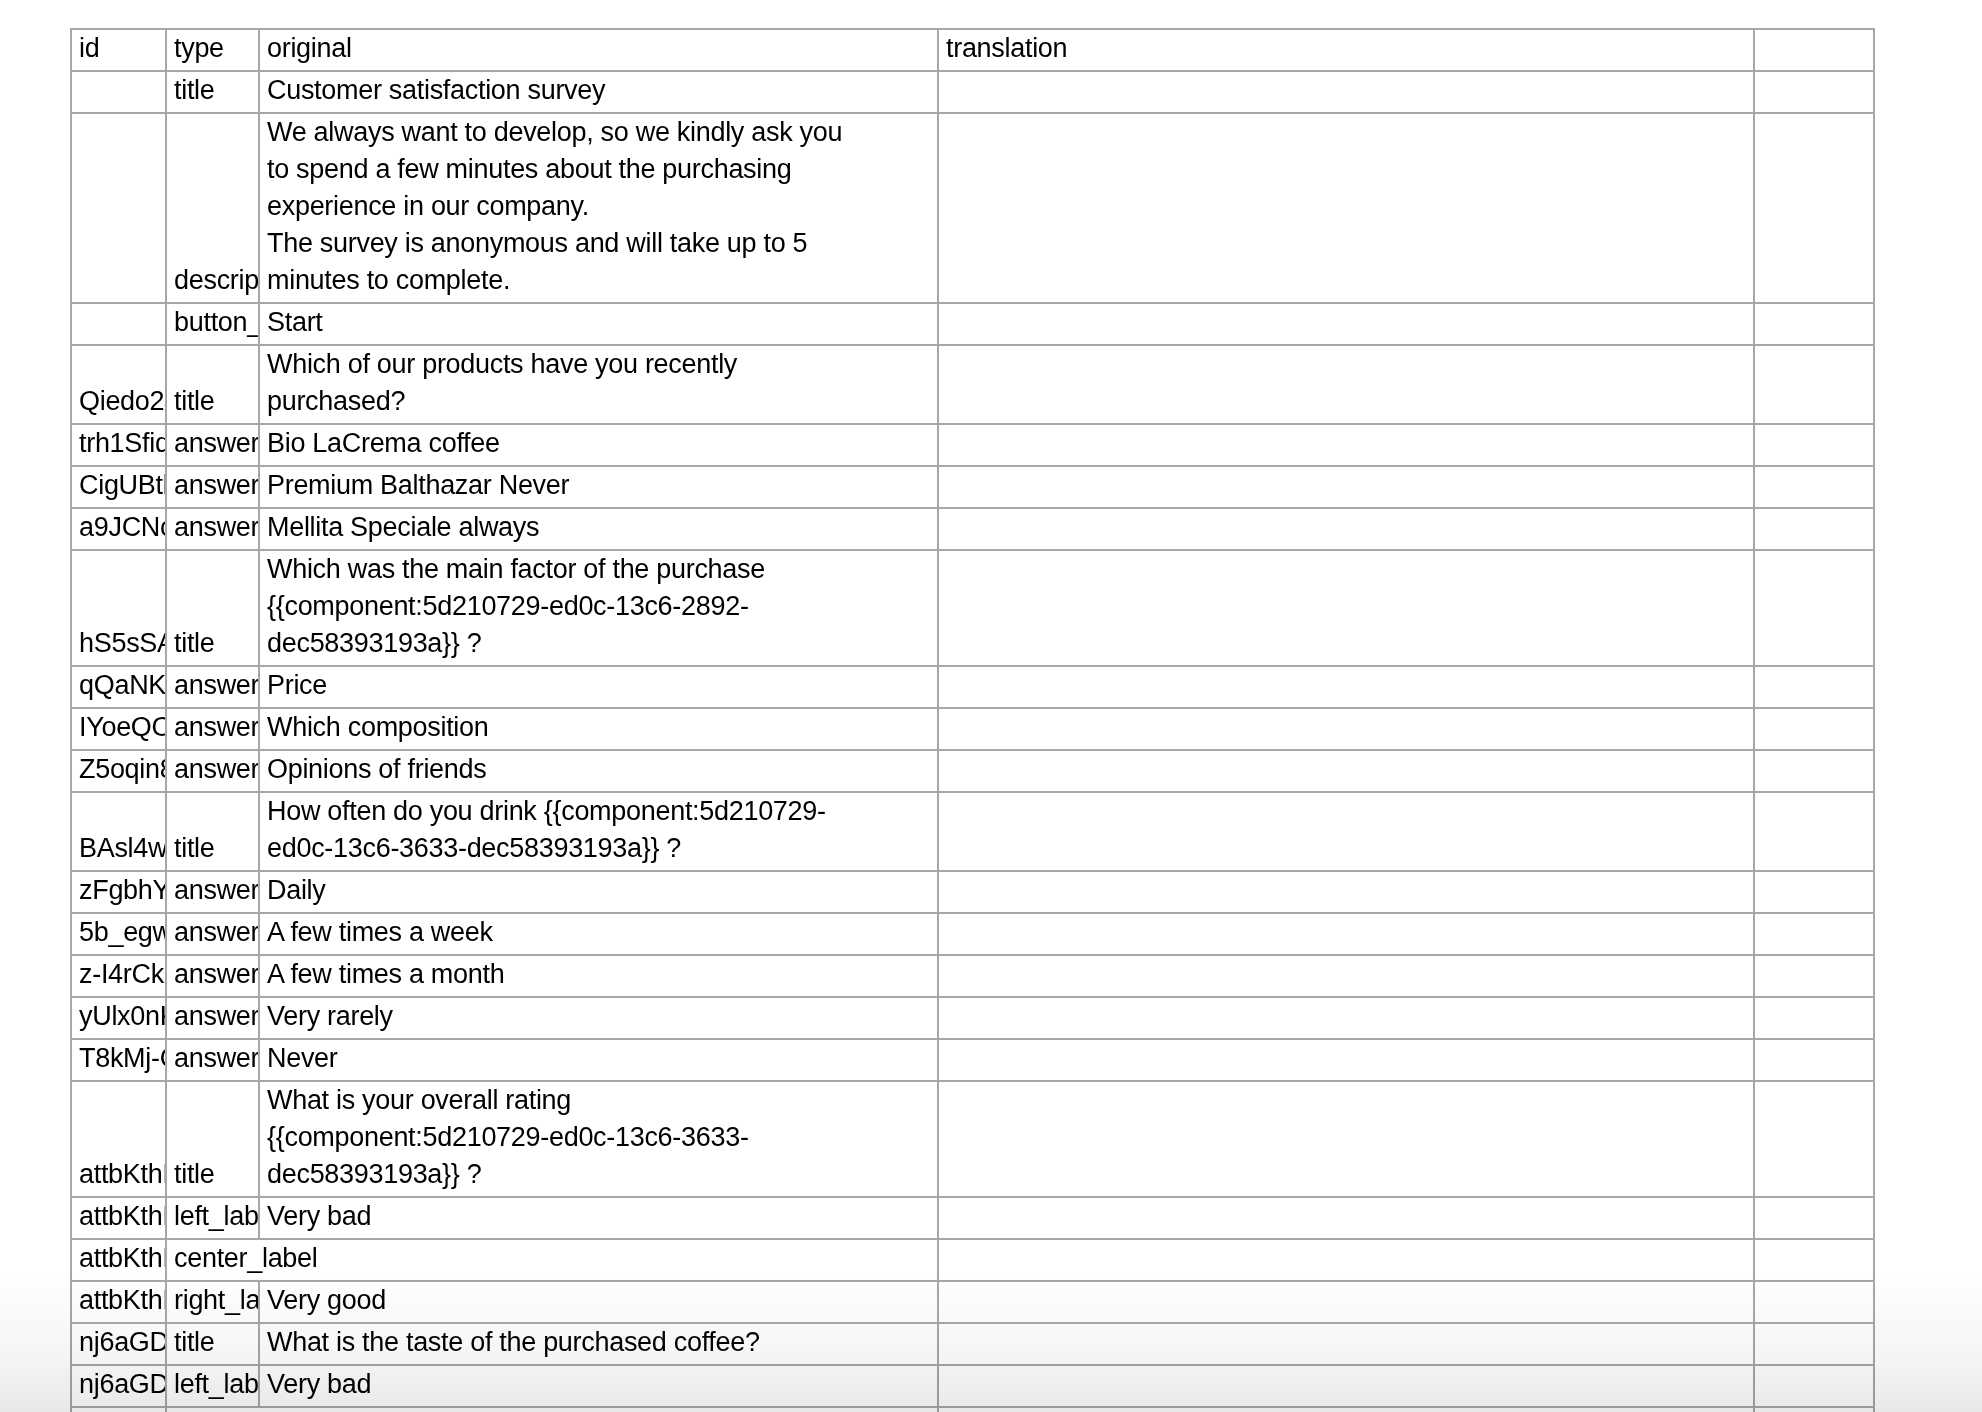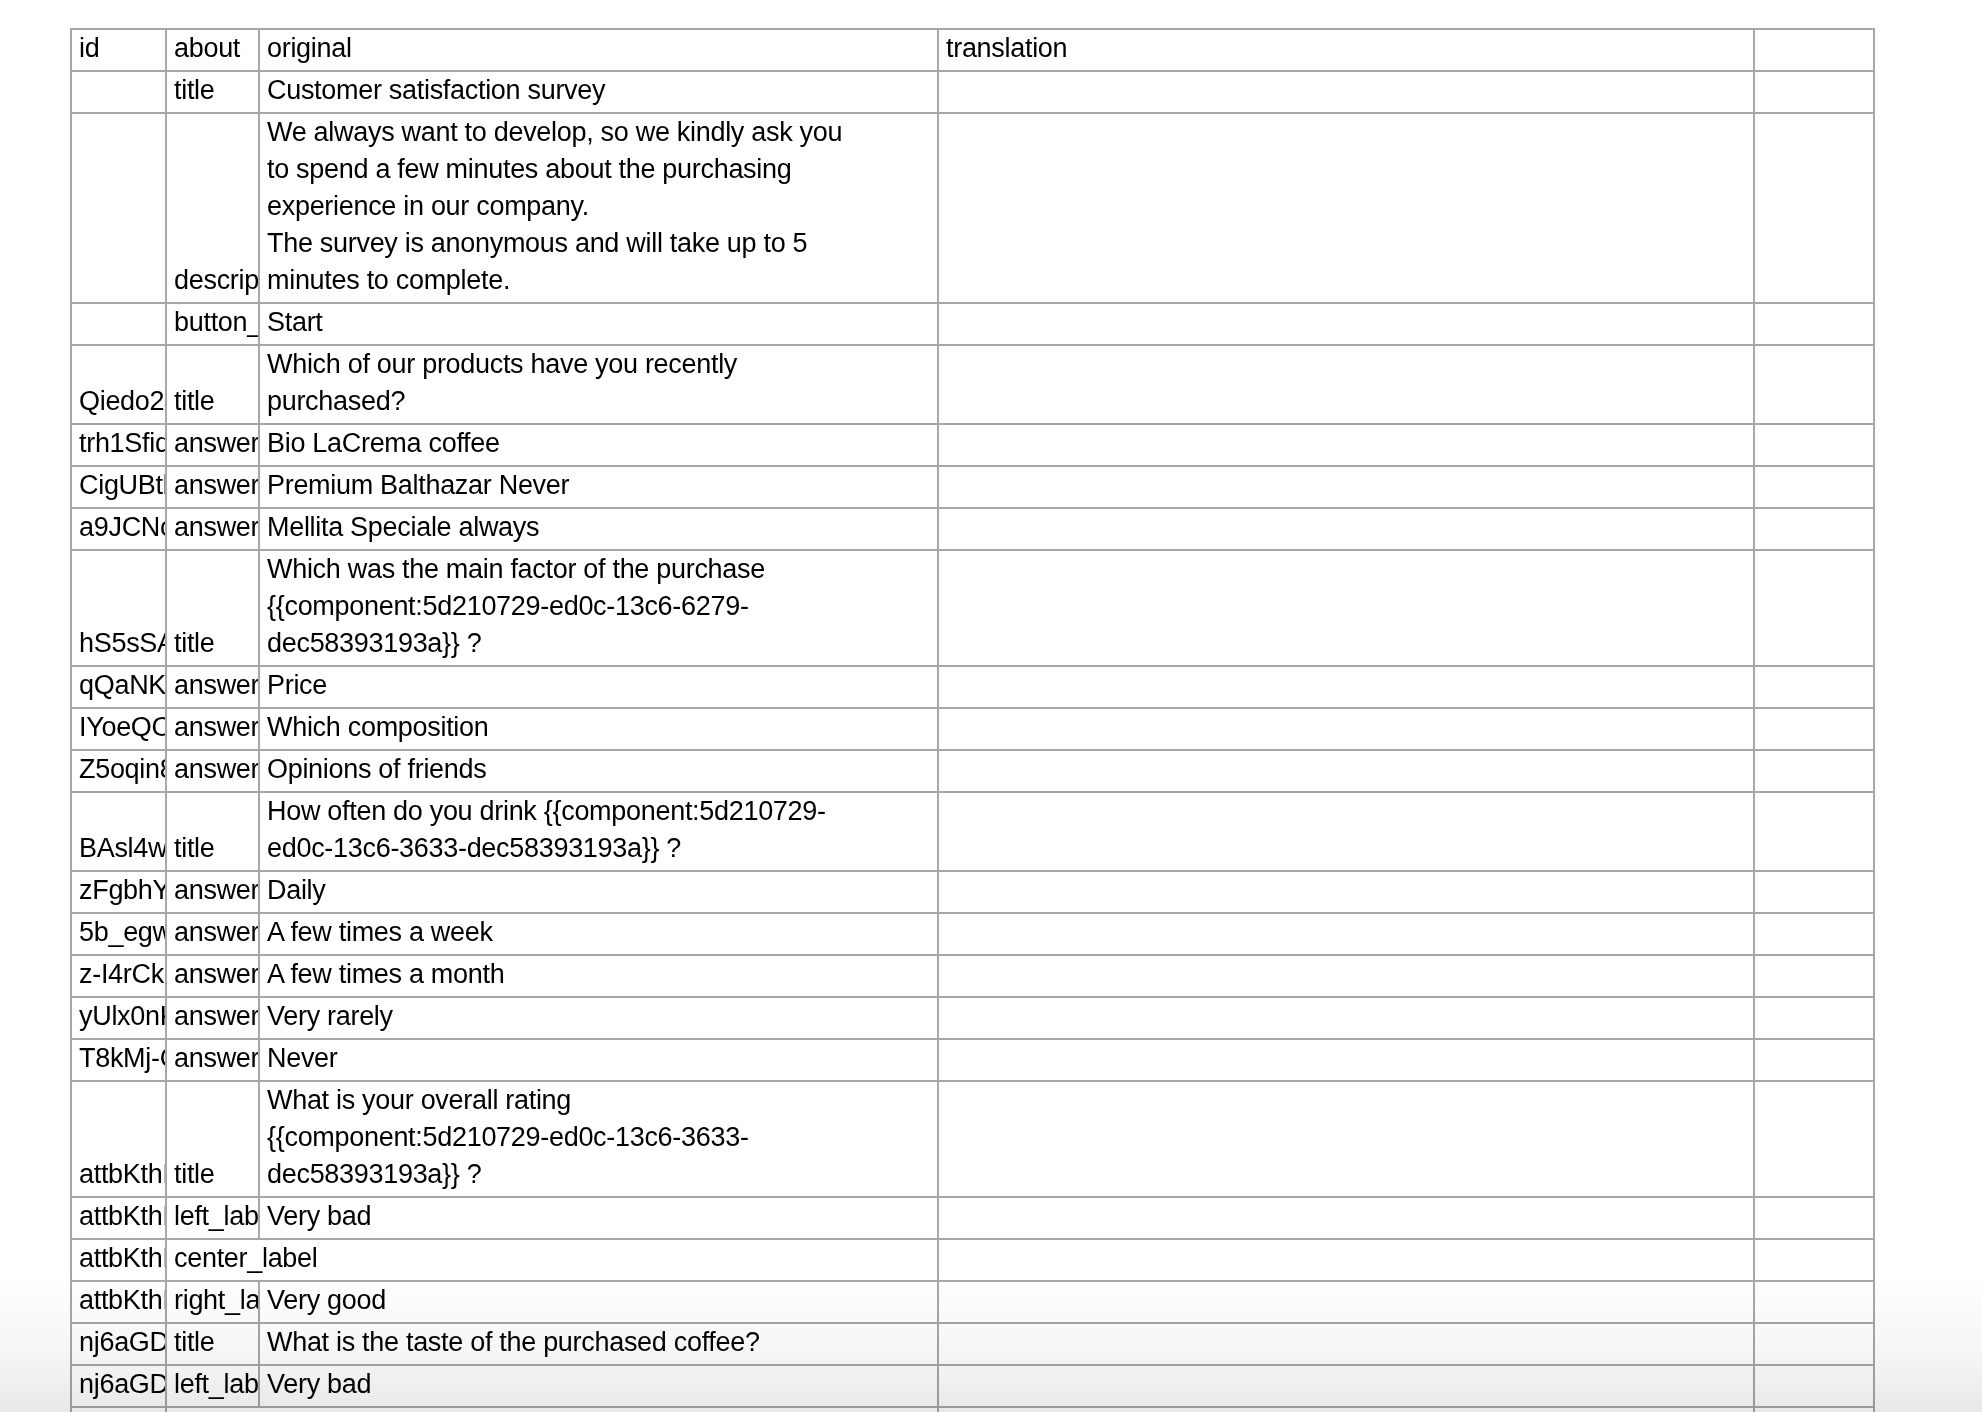--- a/index.html
+++ b/index.html
@@ -46,21 +46,21 @@
       <col style="width:679px">
       <col style="width:816px">
       <col style="width:120px">
     </colgroup>
     <thead>
       <tr>
         <td>
             <div class="cell-inner clip">id</div>
           </td>
         <td>
-            <div class="cell-inner clip">about</div>
+            <div class="cell-inner clip">type</div>
           </td>
         <td>
             <div class="cell-inner clip">original</div>
           </td>
         <td>
             <div class="cell-inner clip">translation</div>
           </td>
         <td>
             <div class="cell-inner clip"></div>
           </td>
@@ -193,21 +193,21 @@
         </tr>
         <tr style="height: 114px;">
           <td>
             <div class="cell-inner clip">hS5sSA9x</div>
           </td>
           <td>
             <div class="cell-inner clip">title</div>
           </td>
           <td>
             <div class="cell-inner pre">Which was the main factor of the purchase
-{{component:5d210729-ed0c-13c6-6279-
+{{component:5d210729-ed0c-13c6-2892-
 dec58393193a}} ?</div>
           </td>
           <td>
             <div class="cell-inner clip"></div>
           </td>
           <td>
             <div class="cell-inner clip"></div>
           </td>
         </tr>
         <tr style="height: 38px;">

